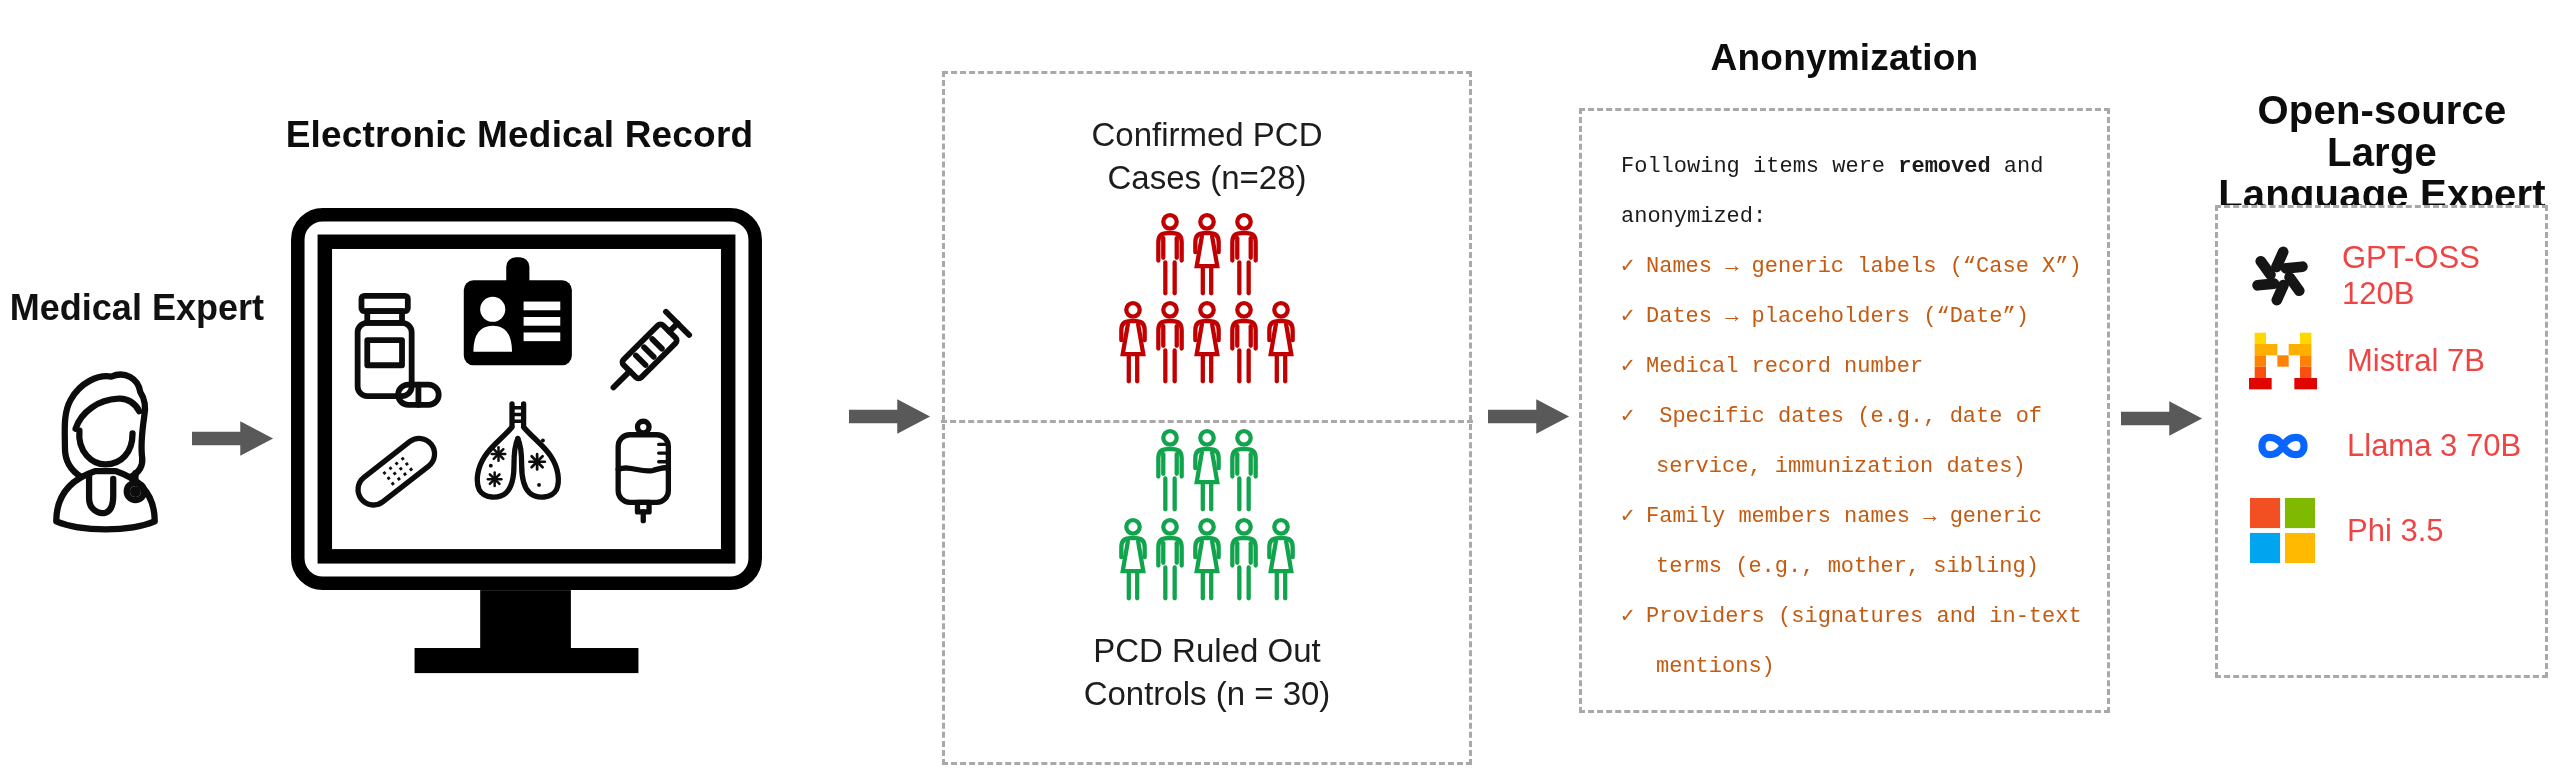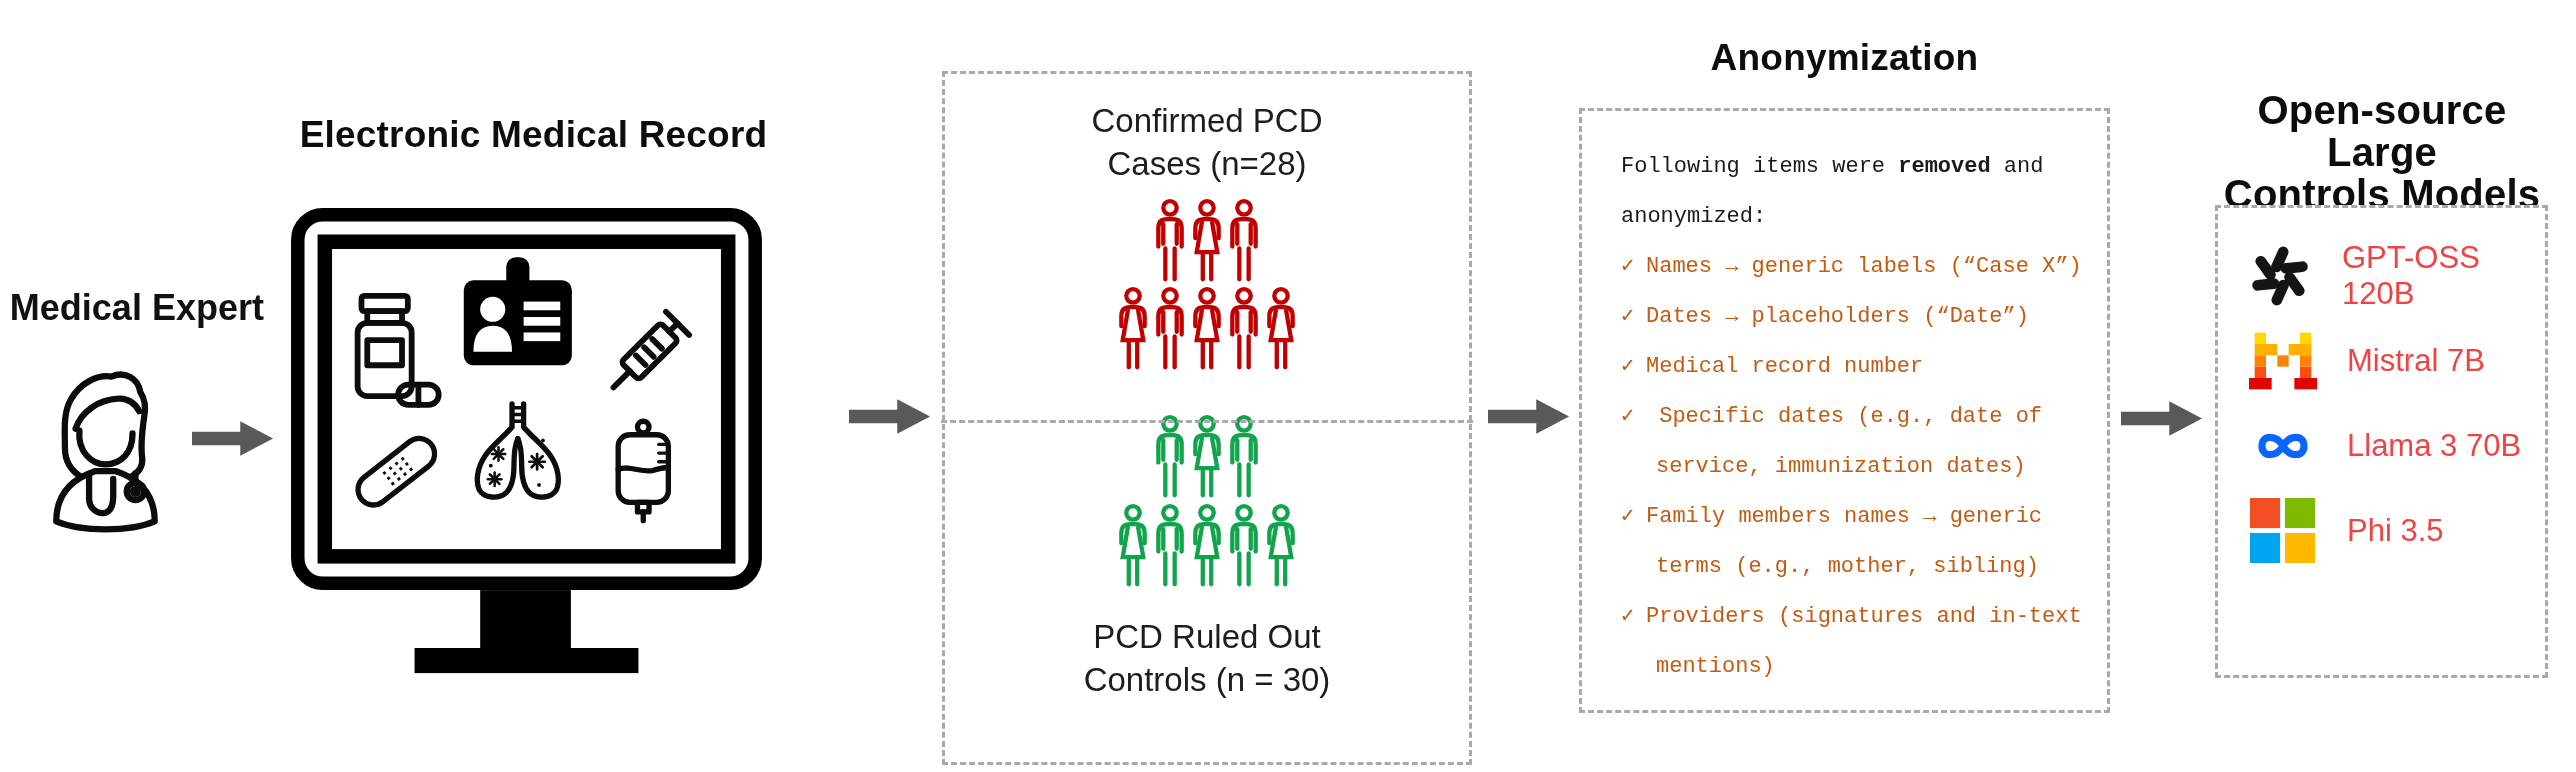--- a/index.html
+++ b/index.html
@@ -6,32 +6,32 @@
   .stage{position:relative;width:2576px;height:773px;background:#fff;overflow:hidden;
          font-family:"Liberation Sans",sans-serif;color:#111;}
   .abs{position:absolute;}
   .title{font-weight:bold;font-size:37px;text-align:center;color:#0d0d0d;letter-spacing:0.2px;}
   .dashed-box{border:3.9px dashed #A9A9A9;box-sizing:border-box;background:#fff;}
   .arrow{width:83px;height:39px;}
   
   .me-label{left:1.9px;top:287px;width:270px;font-size:36px;font-weight:bold;text-align:center;}
   .doctor{left:42px;top:363px;width:127px;height:170px;}
   
-  .emr-title{left:292px;top:114px;width:483px;}
+  .emr-title{left:278px;top:114px;width:483px;}
   .monitor{left:290px;top:207px;width:473px;height:469px;}
   
   .cohort-title{left:942px;top:9.7px;width:530px;}
   .cohort-box{left:942px;top:71px;width:530px;height:694px;}
   .cohort-divider{position:absolute;left:-3.9px;right:-3.9px;top:346px;border-top:3.9px dashed #A9A9A9;}
   .cohort-text{font-size:33px;line-height:43px;text-align:center;color:#1d1d1d;}
   .pict-row{display:flex;justify-content:center;gap:2.9px;}
   .person{width:34px;height:84px;display:block;}
   .cases{color:#C00000;}
   .controls{color:#12A34D;}
-  .cohort-top-text{margin-top:25px;}
+  .cohort-top-text{margin-top:39px;}
   .cohort-top-rows{margin-top:13.5px;}
   .row2{margin-top:4.8px;}
   .cohort-bottom-rows{margin-top:44px;}
   .cohort-bottom-text{margin-top:27px;}
   
   .anon-title{left:1579px;top:37px;width:531px;}
   .anon-box{left:1579px;top:108px;width:531px;height:605px;padding:31px 23px 0 39px;
             font-size:22px;line-height:50px;color:#1a1a1a;font-family:Liberation Mono, monospace;}
   .anon-intro b{font-weight:bold;}
   .anon-list{color:#C55A11;}
@@ -294,21 +294,21 @@
       <div class="anon-item"><span class="check">✓</span><span>Providers (signatures and in-text mentions)</span></div>
     </div>
   </div>
 
   <svg class="abs arrow" style="left:2121px;top:399px" viewBox="0 0 86 40" width="83" height="39">
       <use href="#arrow-right"></use>
     </svg>
 
   <div class="abs title llm-title">
     <div>Open-source Large</div>
-    <div>Controls Models</div>
+    <div>Language Expert</div>
   </div>
   <div class="abs dashed-box llm-box">
     <div class="llm-row">
       <div class="logo-cell">
         <svg width="66" height="66" viewBox="-34 -34 68 68">
           <g fill="#151515">
             <g transform="rotate(0)">
                 <rect x="-5.5" y="-13.5" width="11" height="28" rx="5.5" transform="translate(0,-17.5) rotate(24)"></rect>
               </g>
             <g transform="rotate(60)">

